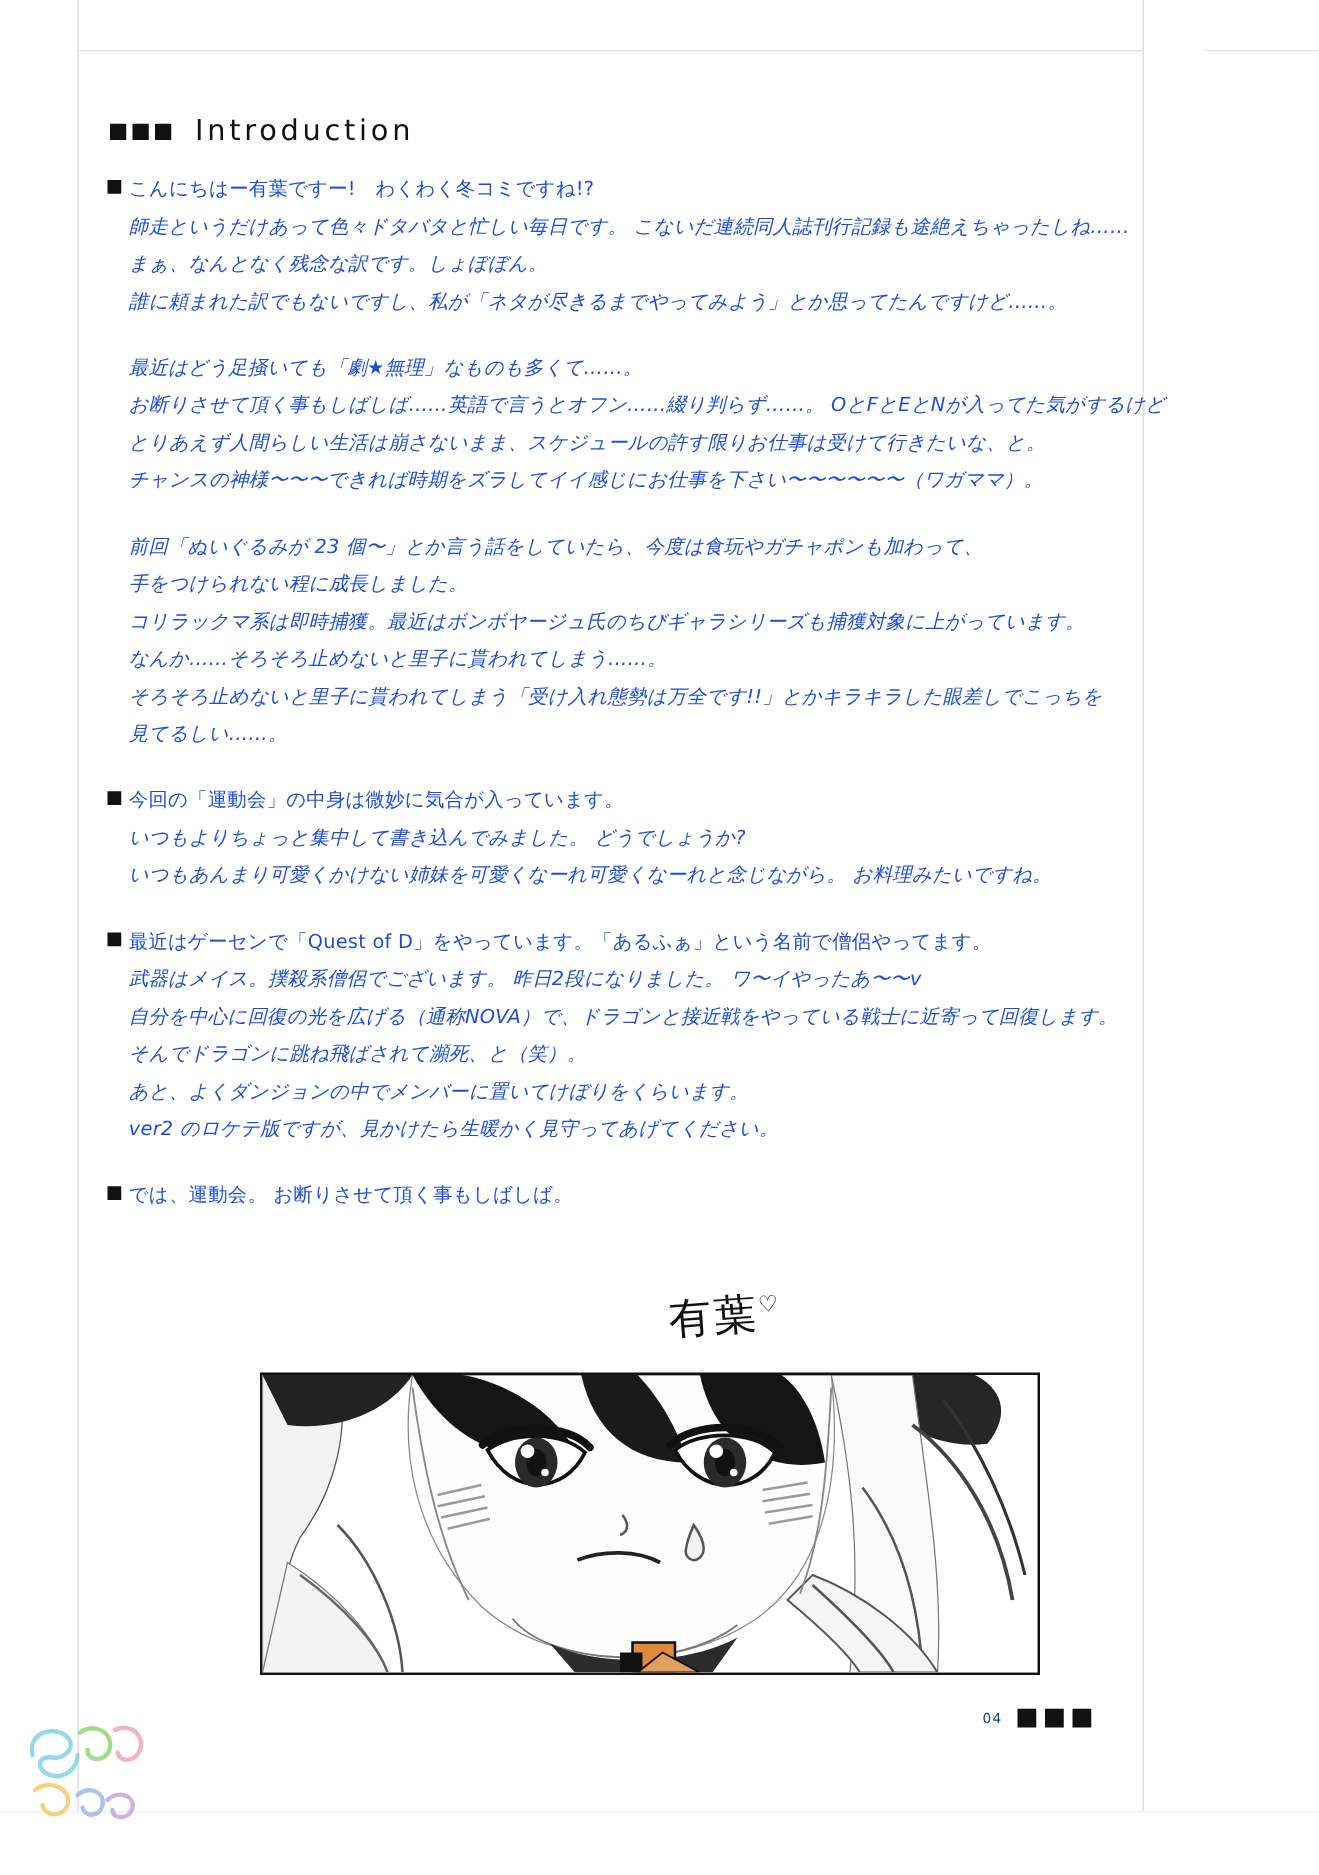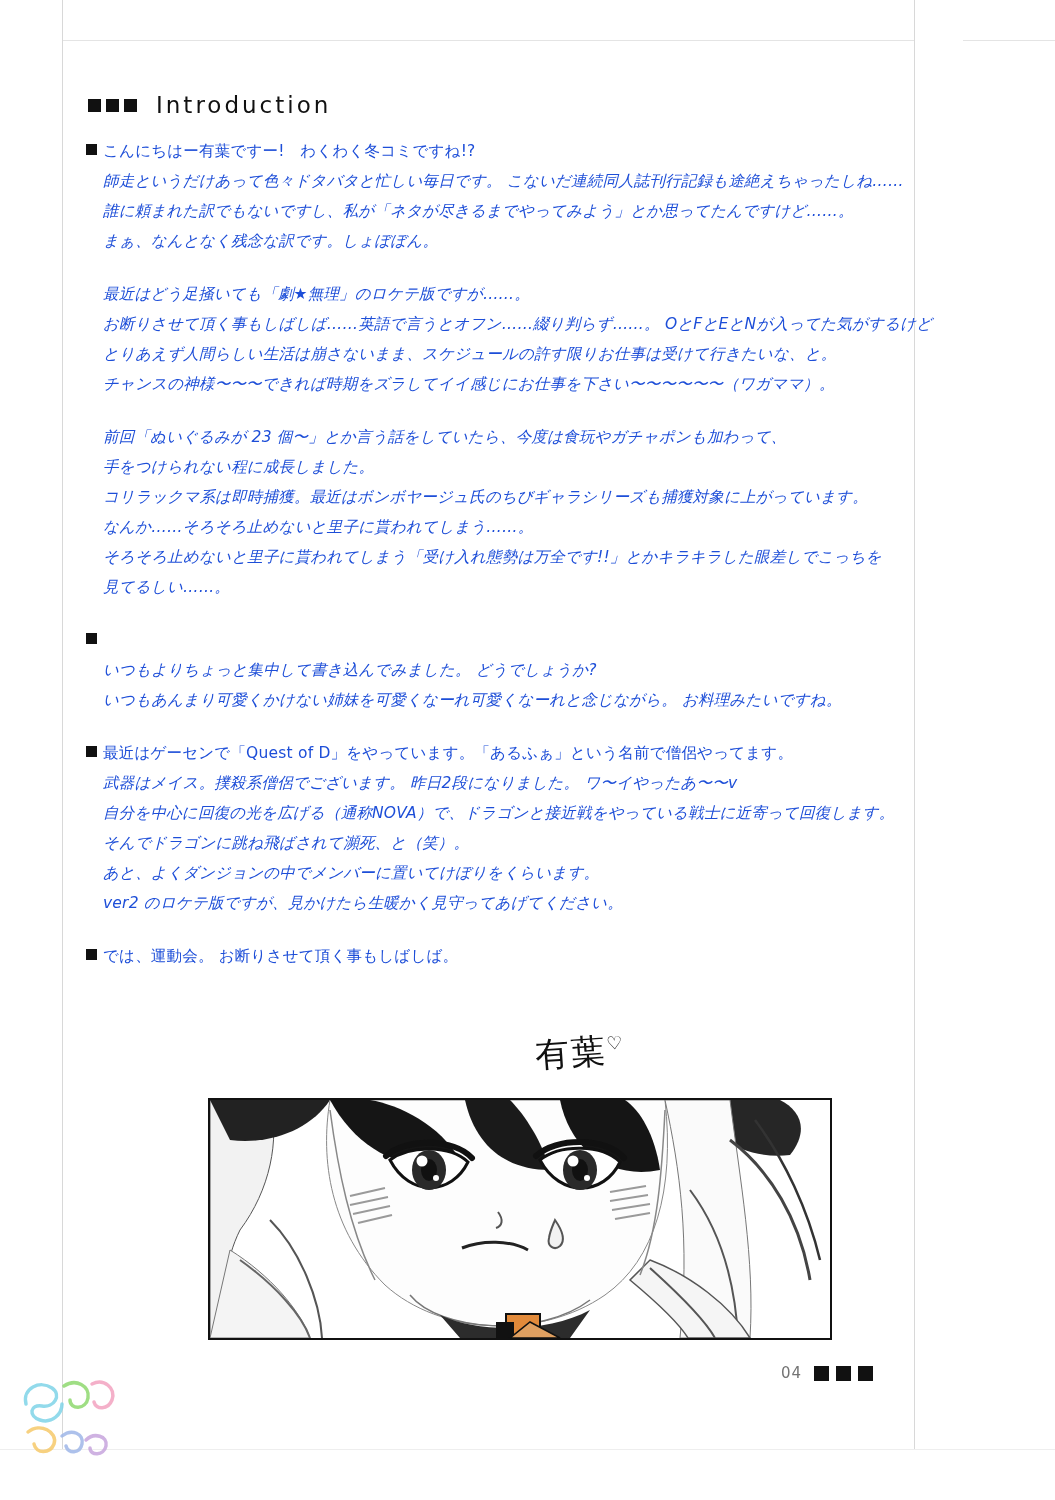--- a/index.html
+++ b/index.html
@@ -145,22 +145,22 @@
   
   .pagenum {
     position: absolute;
     right: 90px;
     bottom: 118px;
     display: flex;
     align-items: center;
     gap: 7px;
   }
   .pagenum-text {
-    font-size: 15px;
-    color: #737373;
+    font-size: 11px;
+    color: #0c4a6e;
     letter-spacing: 1px;
     margin-right: 5px;
     font-family: "DejaVu Sans", "Liberation Sans", sans-serif;
   }
   .pn-sq {
     width: 15px;
     height: 15px;
     background: #111111;
   }
 
@@ -190,39 +190,39 @@
       <span class="sq"></span>
       <span class="sq"></span>
     </span>
     <span class="heading-title">Introduction</span>
   </div>
 
   <div class="body-text" id="body-text">
       <div class="para">
         <div class="line first"><span class="bullet-sq"></span><span>こんにちはー有葉ですー!　わくわく冬コミですね!?</span></div>
         <div class="line indent"><span>師走というだけあって色々ドタバタと忙しい毎日です。 こないだ連続同人誌刊行記録も途絶えちゃったしね……</span></div>
+        <div class="line indent"><span>まぁ、なんとなく残念な訳です。しょぼぼん。</span></div>
         <div class="line indent"><span>誰に頼まれた訳でもないですし、私が「ネタが尽きるまでやってみよう」とか思ってたんですけど……。</span></div>
-        <div class="line indent"><span>まぁ、なんとなく残念な訳です。しょぼぼん。</span></div>
-      </div>
-      <div class="para">
-        <div class="line indent"><span>最近はどう足掻いても「劇★無理」のロケテ版ですが……。</span></div>
+      </div>
+      <div class="para">
+        <div class="line indent"><span>最近はどう足掻いても「劇★無理」なものも多くて……。</span></div>
         <div class="line indent"><span>お断りさせて頂く事もしばしば……英語で言うとオフン……綴り判らず……。 OとFとEとNが入ってた気がするけど</span></div>
         <div class="line indent"><span>とりあえず人間らしい生活は崩さないまま、スケジュールの許す限りお仕事は受けて行きたいな、と。</span></div>
         <div class="line indent"><span>チャンスの神様〜〜〜できれば時期をズラしてイイ感じにお仕事を下さい〜〜〜〜〜〜（ワガママ）。</span></div>
       </div>
       <div class="para">
         <div class="line indent"><span>前回「ぬいぐるみが 23 個〜」とか言う話をしていたら、今度は食玩やガチャポンも加わって、</span></div>
         <div class="line indent"><span>手をつけられない程に成長しました。</span></div>
         <div class="line indent"><span>コリラックマ系は即時捕獲。最近はボンボヤージュ氏のちびギャラシリーズも捕獲対象に上がっています。</span></div>
         <div class="line indent"><span>なんか……そろそろ止めないと里子に貰われてしまう……。</span></div>
         <div class="line indent"><span>そろそろ止めないと里子に貰われてしまう「受け入れ態勢は万全です!!」とかキラキラした眼差しでこっちを</span></div>
         <div class="line indent"><span>見てるしい……。</span></div>
       </div>
       <div class="para">
-        <div class="line first"><span class="bullet-sq"></span></div>
+        <div class="line first"><span class="bullet-sq"></span><span>今回の「運動会」の中身は微妙に気合が入っています。</span></div>
         <div class="line indent"><span>いつもよりちょっと集中して書き込んでみました。 どうでしょうか?</span></div>
         <div class="line indent"><span>いつもあんまり可愛くかけない姉妹を可愛くなーれ可愛くなーれと念じながら。 お料理みたいですね。</span></div>
       </div>
       <div class="para">
         <div class="line first"><span class="bullet-sq"></span><span>最近はゲーセンで「Quest of D」をやっています。「あるふぁ」という名前で僧侶やってます。</span></div>
         <div class="line indent"><span>武器はメイス。撲殺系僧侶でございます。 昨日2段になりました。 ワ〜イやったあ〜〜v</span></div>
         <div class="line indent"><span>自分を中心に回復の光を広げる（通称NOVA）で、ドラゴンと接近戦をやっている戦士に近寄って回復します。</span></div>
         <div class="line indent"><span>そんでドラゴンに跳ね飛ばされて瀕死、と（笑）。</span></div>
         <div class="line indent"><span>あと、よくダンジョンの中でメンバーに置いてけぼりをくらいます。</span></div>
         <div class="line indent"><span>ver2 のロケテ版ですが、見かけたら生暖かく見守ってあげてください。</span></div>

